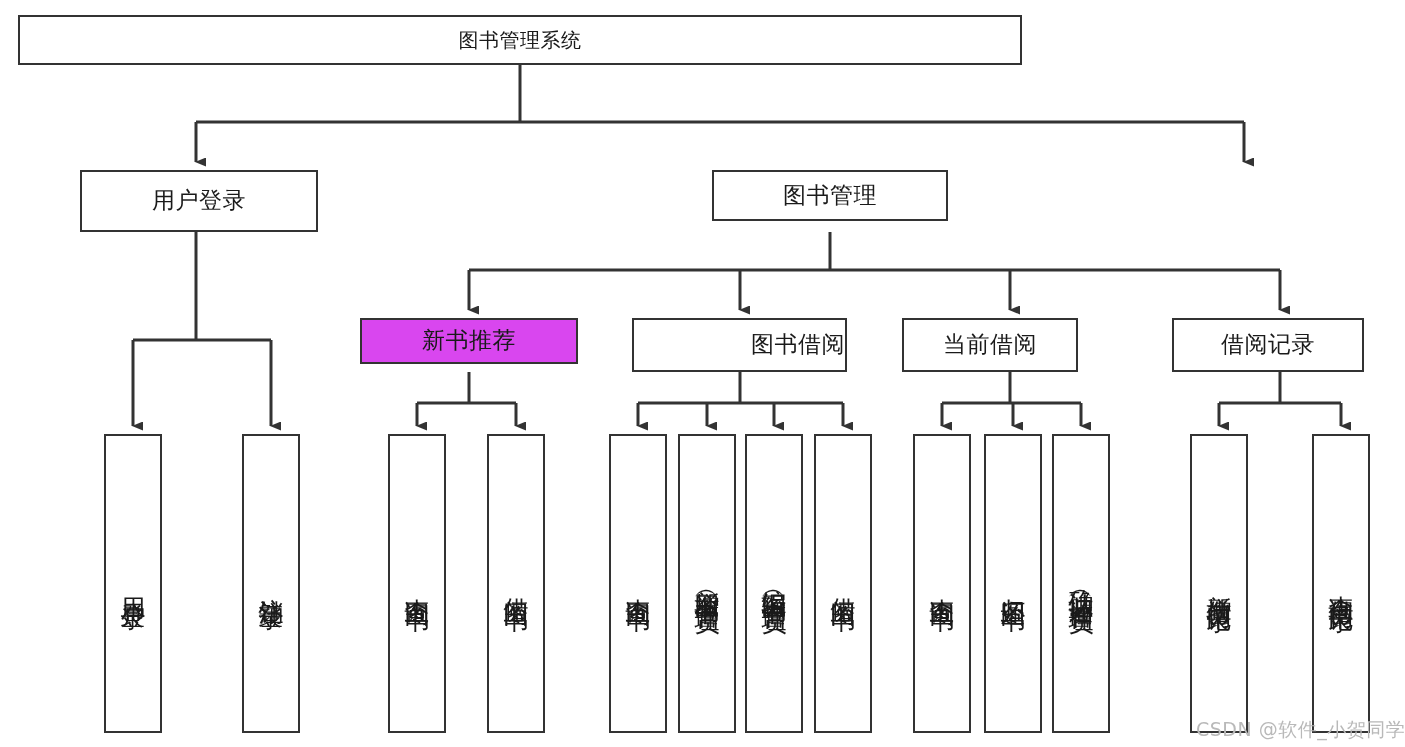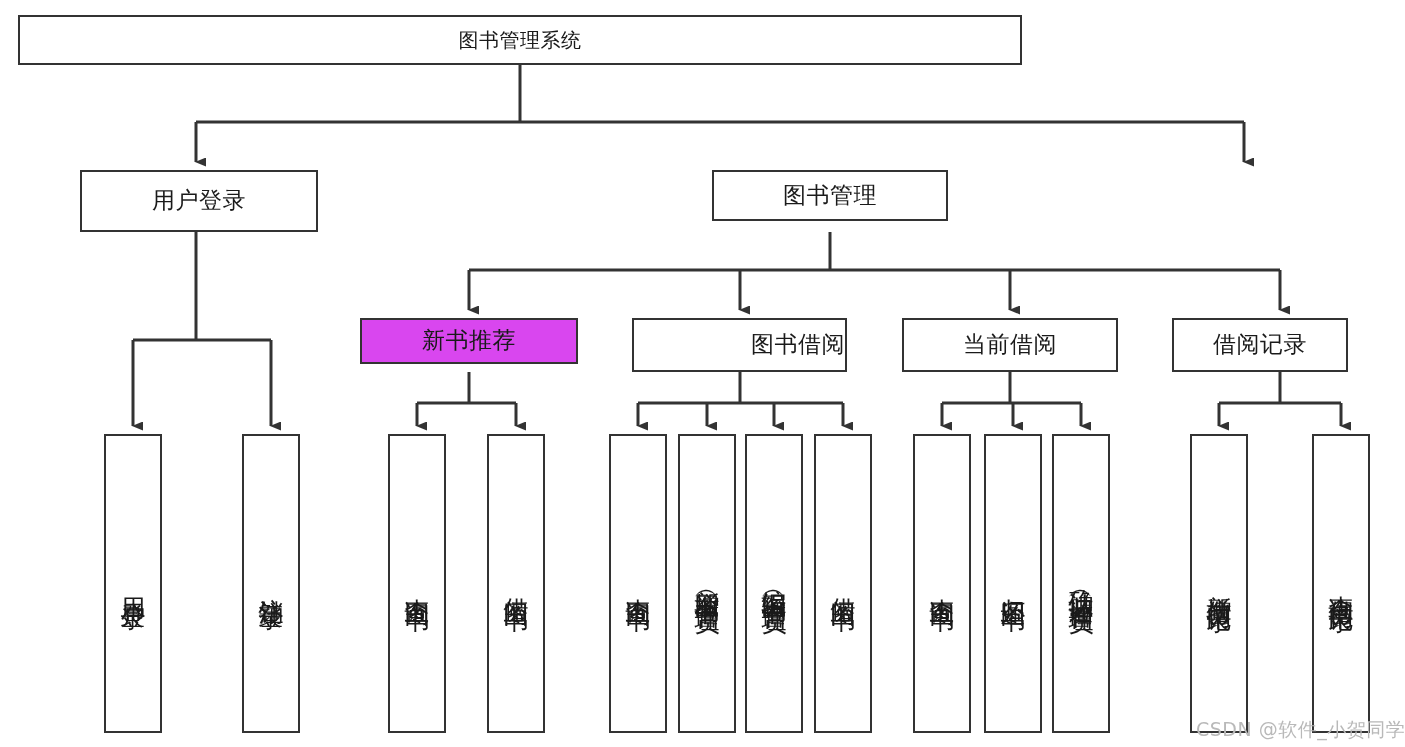--- a/index.html
+++ b/index.html
@@ -127,24 +127,24 @@
   <div class="node node-h" style="left: 712px; top: 170px; width: 236px; height: 51px; border-color: rgb(51, 51, 51); background: rgb(255, 255, 255); color: rgb(26, 26, 26);">
     <span>图书管理</span>
   </div>
 
   <div class="node node-h" style="left: 360px; top: 318px; width: 218px; height: 46px; border-color: rgb(51, 51, 51); background: #d946ef; color: rgb(26, 26, 26);">
     <span>新书推荐</span>
   </div>
   <div class="node node-h" style="left: 632px; top: 318px; width: 215px; height: 54px; border-color: rgb(51, 51, 51); background: rgb(255, 255, 255); color: rgb(26, 26, 26); justify-content: flex-end;">
     <span>图书借阅</span>
   </div>
-  <div class="node node-h" style="left: 902px; top: 318px; width: 216px; height: 54px; border-color: rgb(51, 51, 51); background: rgb(255, 255, 255); color: rgb(26, 26, 26); justify-content: center;">
+  <div class="node node-h" style="left: 902px; top: 318px; width: 176px; height: 54px; border-color: rgb(51, 51, 51); background: rgb(255, 255, 255); color: rgb(26, 26, 26); justify-content: center;">
     <span>当前借阅</span>
   </div>
-  <div class="node node-h" style="left: 1172px; top: 318px; width: 176px; height: 54px; border-color: rgb(51, 51, 51); background: rgb(255, 255, 255); color: rgb(26, 26, 26);">
+  <div class="node node-h" style="left: 1172px; top: 318px; width: 192px; height: 54px; border-color: rgb(51, 51, 51); background: rgb(255, 255, 255); color: rgb(26, 26, 26);">
     <span>借阅记录</span>
   </div>
 
   <div class="node node-v" style="left: 104px; top: 434px; width: 58px; height: 299px; border-color: rgb(51, 51, 51); background: rgb(255, 255, 255); color: rgb(26, 26, 26);">
     <span>用户登录</span>
   </div>
   <div class="node node-v" style="left: 242px; top: 434px; width: 58px; height: 299px; border-color: rgb(51, 51, 51); background: rgb(255, 255, 255); color: rgb(26, 26, 26);">
     <span>注销登录</span>
   </div>
   <div class="node node-v" style="left: 388px; top: 434px; width: 58px; height: 299px; border-color: rgb(51, 51, 51); background: rgb(255, 255, 255); color: rgb(26, 26, 26);">

